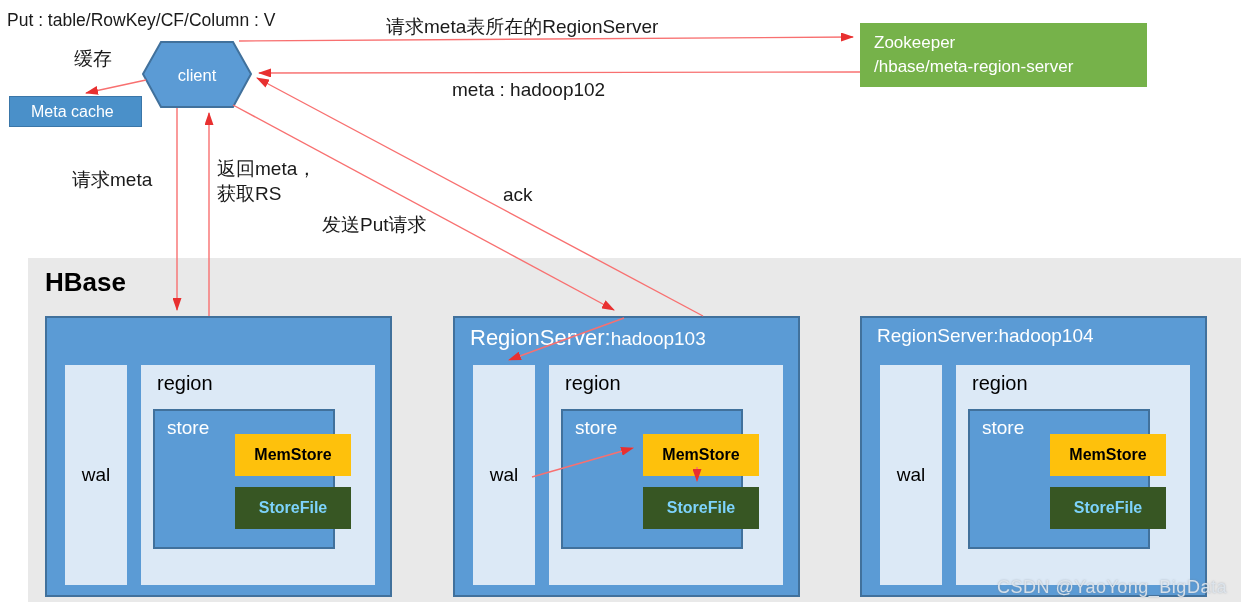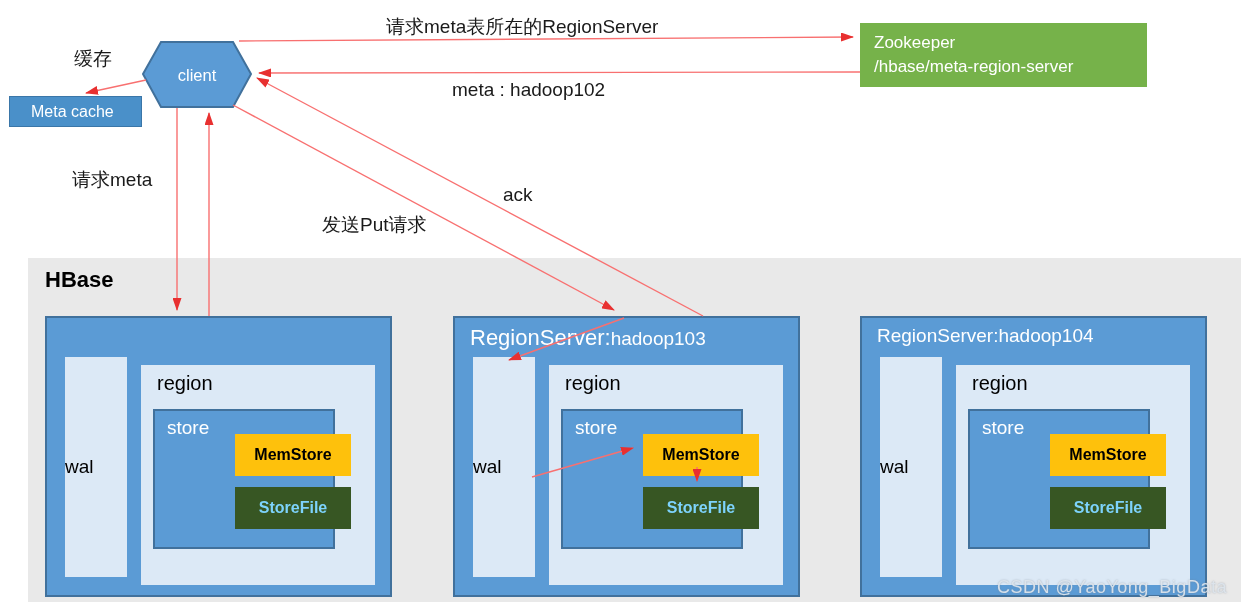--- a/index.html
+++ b/index.html
@@ -30,36 +30,36 @@
     border:1px solid #3a76a8;box-sizing:border-box;color:#fff;font-size:16px;
     display:flex;align-items:center;padding-left:21px;
   }
   
   .zookeeper{
     left:860px;top:23px;width:287px;height:64px;background:var(--zookeeper-green);
     color:#fff;font-size:17px;line-height:24px;box-sizing:border-box;padding:8px 4px 0 14px;
   }
   
   .hbase{left:28px;top:258px;width:1213px;height:344px;background:var(--hbase-gray);}
-  .hbase-title{left:17px;top:9px;font-size:22px;font-weight:bold;color:#000;}
+  .hbase-title{left:17px;top:9px;font-size:26px;font-weight:bold;color:#000;}
   
   .rs{
     position:absolute;top:58px;width:347px;height:281px;background:var(--server-blue);
     border:2px solid var(--server-border);box-sizing:border-box;
   }
   .rs-1{left:17px;}
   .rs-2{left:425px;}
   .rs-3{left:832px;}
   .rs-title{position:absolute;left:15px;top:7px;color:#fff;white-space:nowrap;}
   .rs-prefix{font-size:19px;}
   .rs-host{font-size:19px;}
   .rs-2 .rs-prefix{font-size:22px;}
   .wal-box{
-    position:absolute;left:18px;top:39px;width:62px;height:220px;background:var(--panel-light);
-    display:flex;align-items:center;font-size:19px;color:#000;
+    position:absolute;left:18px;top:47px;width:62px;height:220px;background:var(--panel-light);
+    display:flex;align-items:center;justify-content:center;font-size:19px;color:#000;
   }
   .region-box{position:absolute;left:94px;top:47px;width:234px;height:220px;background:var(--panel-light);}
   .region-label{position:absolute;left:16px;top:7px;font-size:20px;color:#000;}
   .store-box{
     position:absolute;left:12px;top:44px;width:182px;height:140px;background:var(--server-blue);
     border:2px solid var(--server-border);box-sizing:border-box;text-align:center;
   }
   .store-label{position:absolute;left:12px;top:6px;font-size:19px;color:#fff;}
   .memstore{
     position:absolute;left:80px;top:16px;width:116px;height:42px;background:var(--memstore-gold);
@@ -79,25 +79,30 @@
   .watermark{
     left:997px;top:577px;z-index:6;font-size:18px;letter-spacing:.5px;
     color:rgba(222,230,238,0.92);text-shadow:0 0 2px rgba(120,130,140,0.55);white-space:nowrap;
   }
 </style>
 </head>
 <body>
 
 <div class="stage">
 
+  <div class="abs note" style="left:7px;top:10px;">Put : table/RowKey/CF/Column : V</div>
 
   <div class="abs flow-label" style="left:74px;top:46px;">缓存</div>
   <div class="abs flow-label" style="left:386px;top:14px;">请求meta表所在的RegionServer</div>
   <div class="abs flow-label" style="left:452px;top:79px;">meta : hadoop102</div>
   <div class="abs flow-label" style="left:72px;top:167px;">请求meta</div>
+  <div class="abs flow-label two-line" style="left:217px;top:156px;">
+    <div>返回meta，</div>
+    <div>获取RS</div>
+  </div>
   <div class="abs flow-label" style="left:503px;top:184px;">ack</div>
   <div class="abs flow-label" style="left:322px;top:212px;">发送Put请求</div>
 
   <div class="abs meta-cache">
     <span>Meta cache</span>
   </div>
 
   <div class="abs zookeeper">
     <div>Zookeeper</div>
     <div>/hbase/meta-region-server</div>

